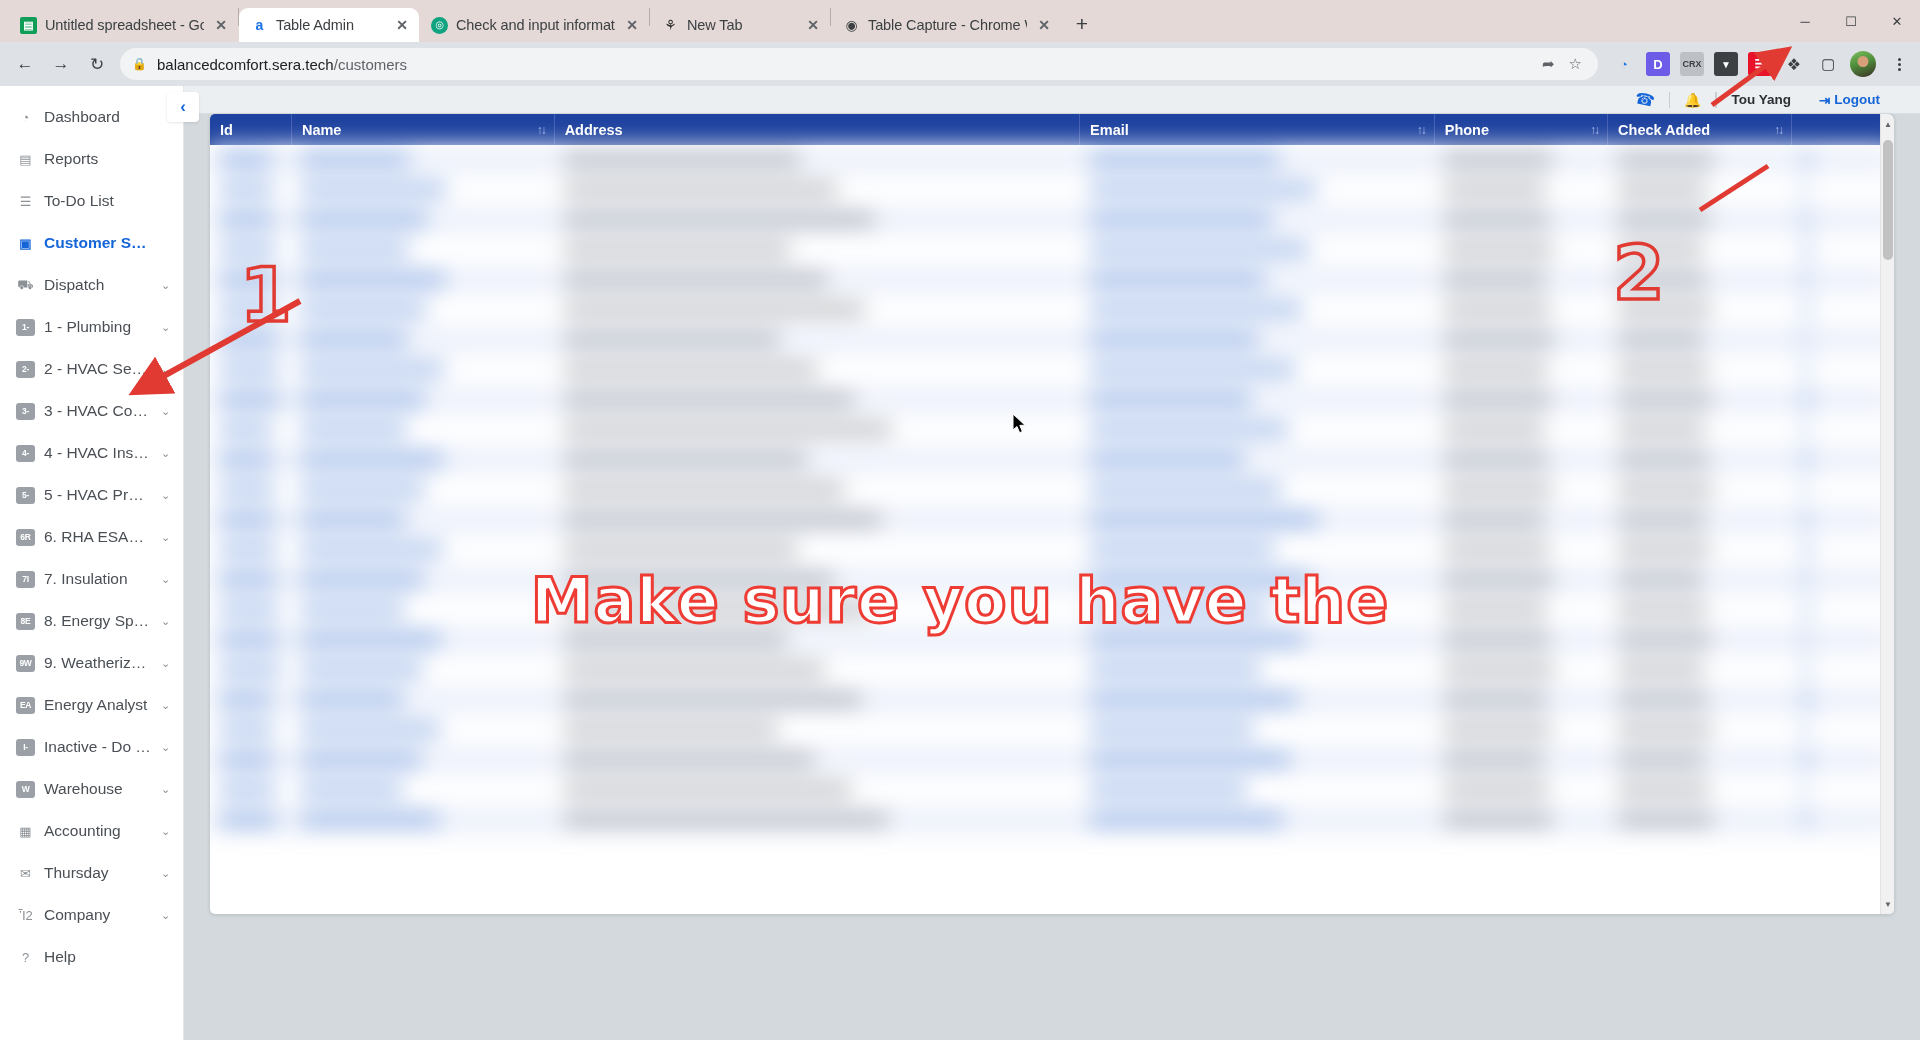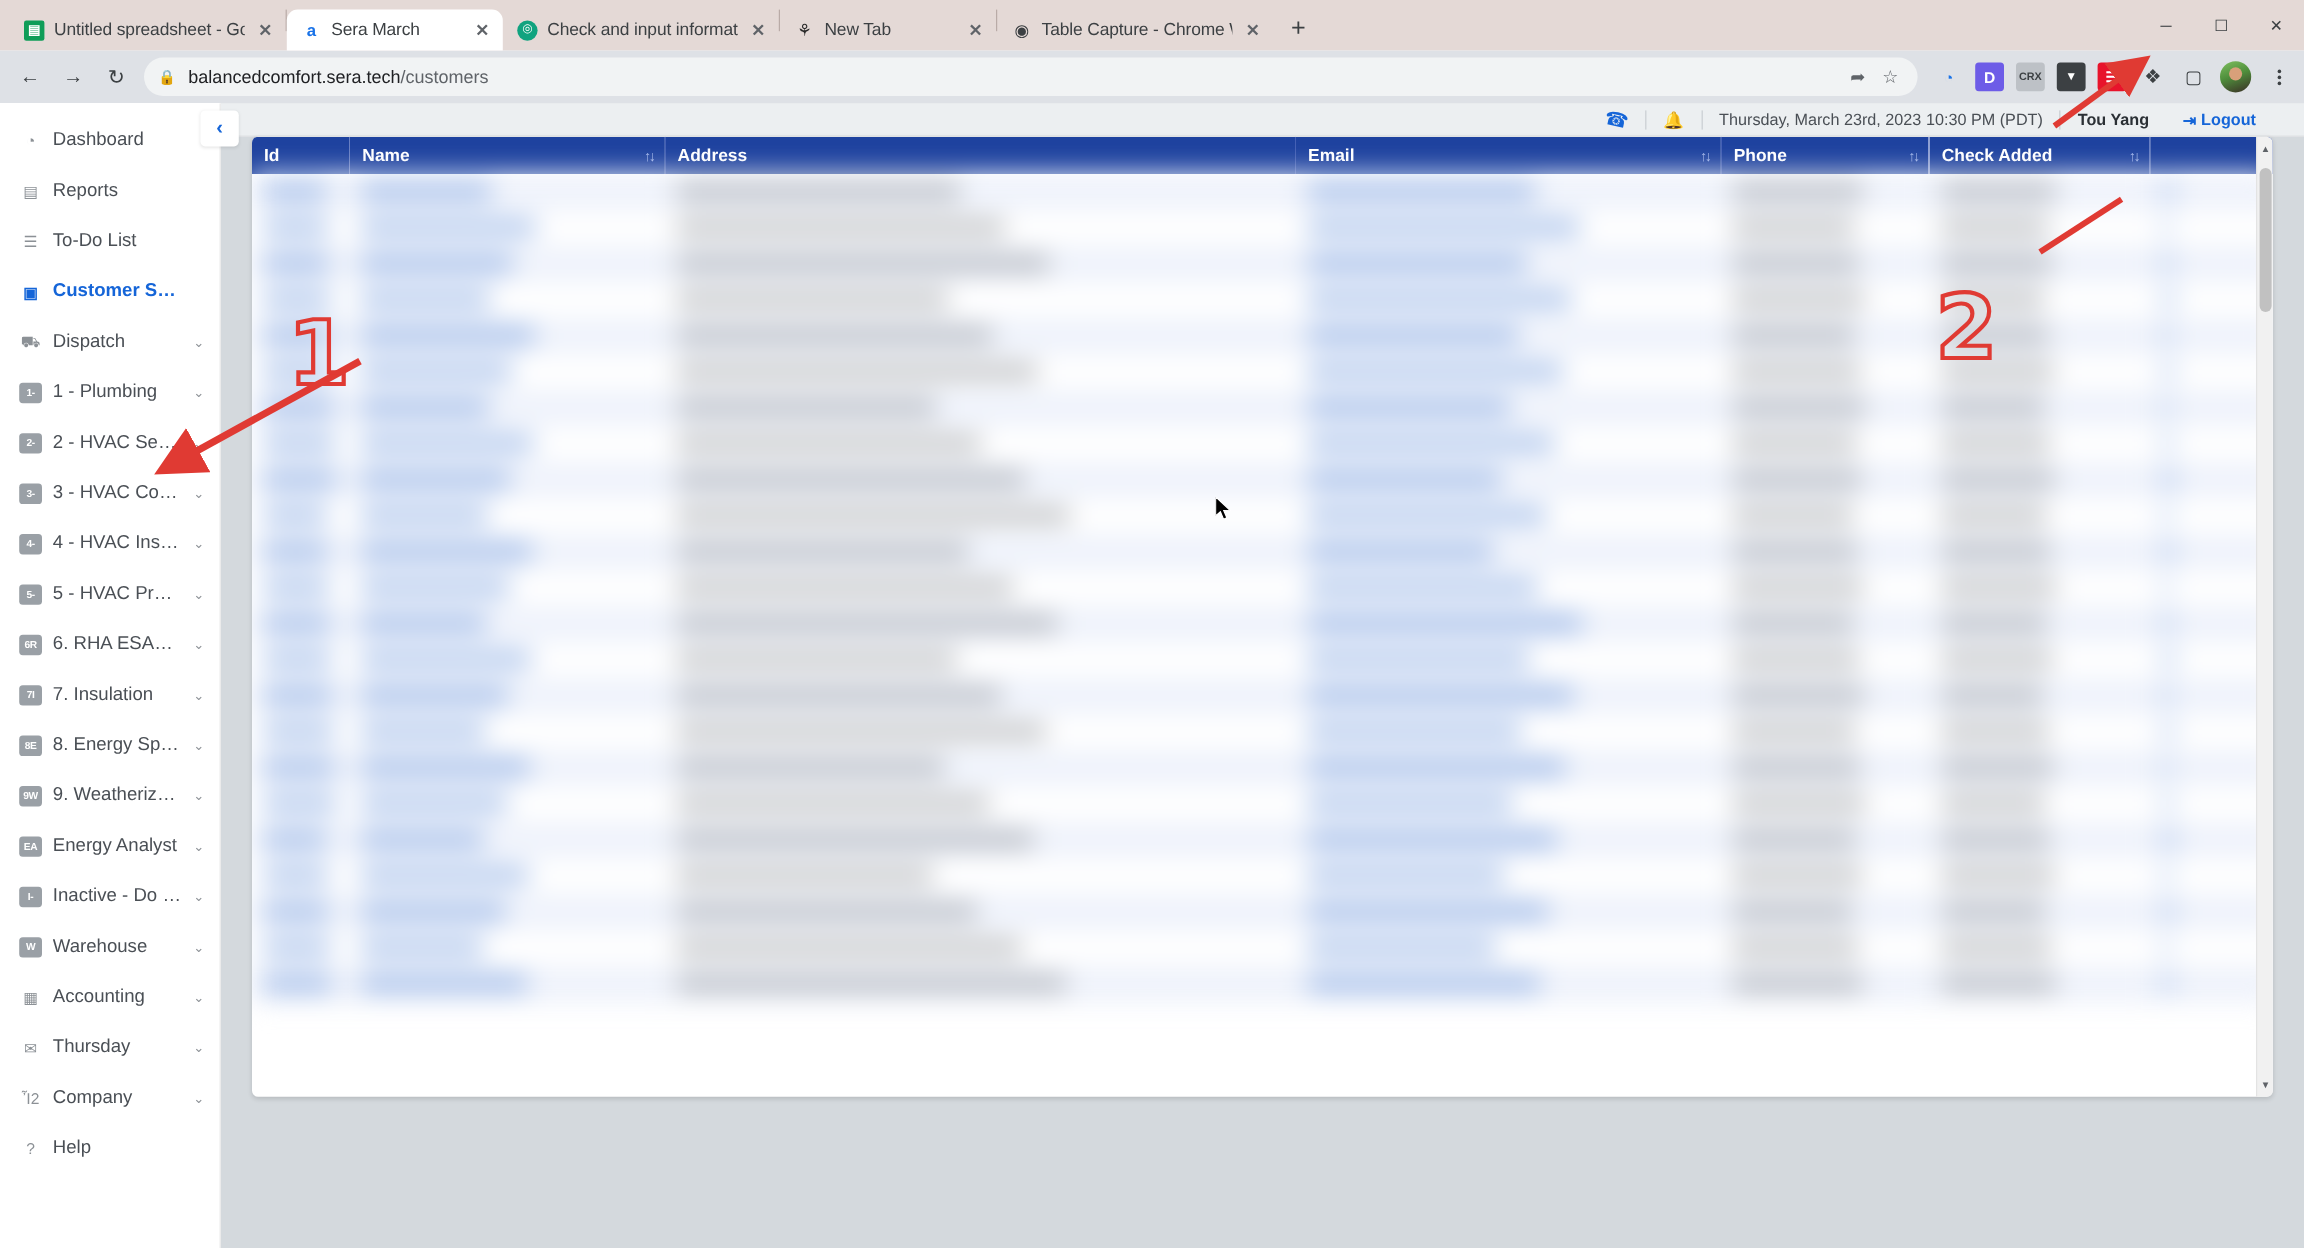--- a/index.html
+++ b/index.html
@@ -253,21 +253,21 @@
 
     <div class="tab">
       <span class="favicon sheets">▤</span>
       <span class="ttitle">Untitled spreadsheet - Google Sh</span>
       <span class="tclose">✕</span>
     </div>
     <div class="tab-sep"></div>
 
     <div class="tab active">
       <span class="favicon sera">a</span>
-      <span class="ttitle">Sera March</span>
+      <span class="ttitle">Table Admin</span>
       <span class="tclose">✕</span>
     </div>
 
     <div class="tab">
       <span class="favicon gpt">◎</span>
       <span class="ttitle">Check and input information.</span>
       <span class="tclose">✕</span>
     </div>
     <div class="tab-sep"></div>
 
@@ -443,21 +443,20 @@
 
       <div class="apptop">
         <div class="seg">
             <span class="phone">☎</span>
           </div>
         <div class="divider"></div>
         <div class="seg">
             <span class="bell">🔔</span>
           </div>
         <div class="divider"></div>
-        <div class="seg">Thursday, March 23rd, 2023 10:30 PM (PDT)</div>
         <div class="divider"></div>
         <div class="seg">
             <span class="user">Tou Yang</span>
           </div>
         <div class="seg logout">
           <span>⇥</span>
           <span>Logout</span>
         </div>
       </div>
 
@@ -728,20 +727,21 @@
           </marker>
         </defs>
         <line x1="300" y1="215" x2="160" y2="292" stroke="#e03a33" stroke-width="6" marker-end="url(#ah)"></line>
         <line x1="1700" y1="124" x2="1768" y2="80" stroke="#e03a33" stroke-width="5"></line>
       </svg>
 
       <div class="marker m1">1</div>
       <div class="marker m2">2</div>
 
       <div class="bigtext">
+        <div>Make sure you have the</div>
       </div>
 
       <div class="cursor">
         <svg width="16" height="22" viewBox="0 0 16 22">
           <path d="M0 0 L0 16 L4 12.5 L6.6 18.7 L9.4 17.5 L6.8 11.4 L12 11.2 Z" fill="#000" stroke="#fff" stroke-width="1"></path>
         </svg>
       </div>
     </div>
   </div>
 </div>

